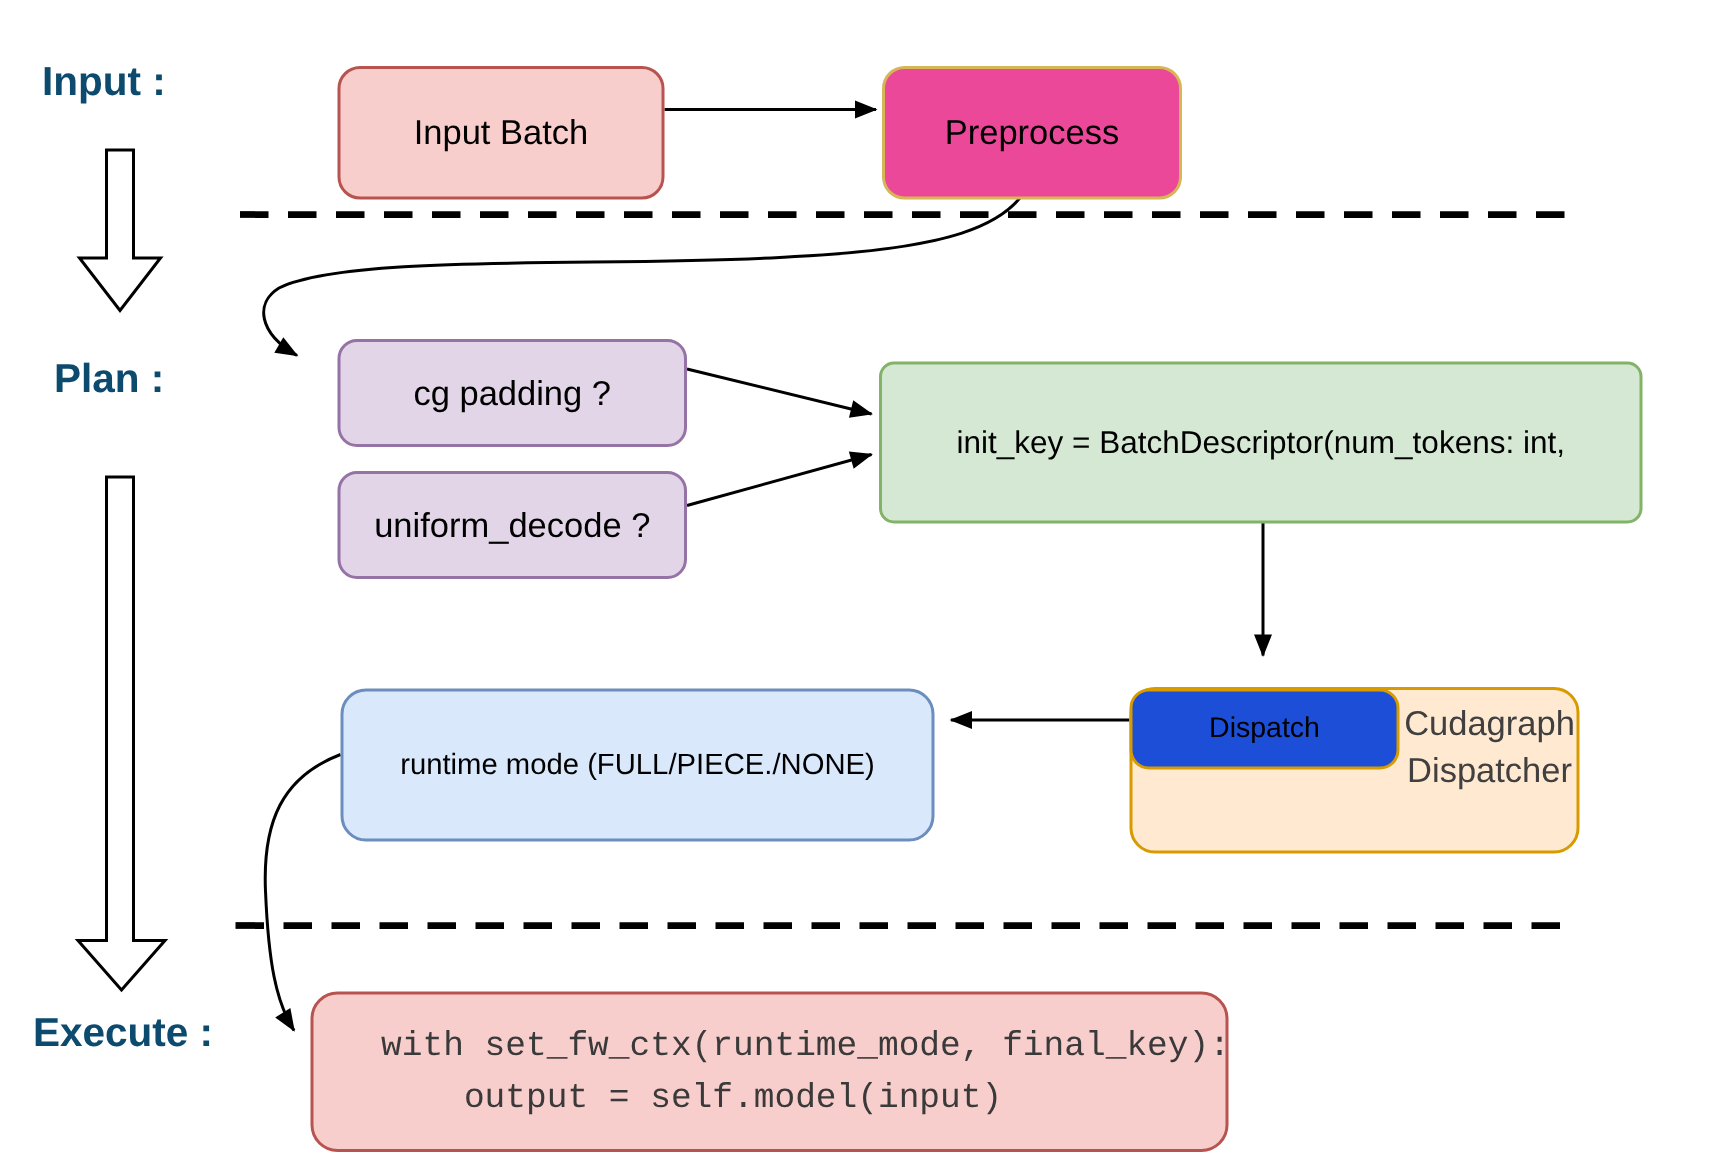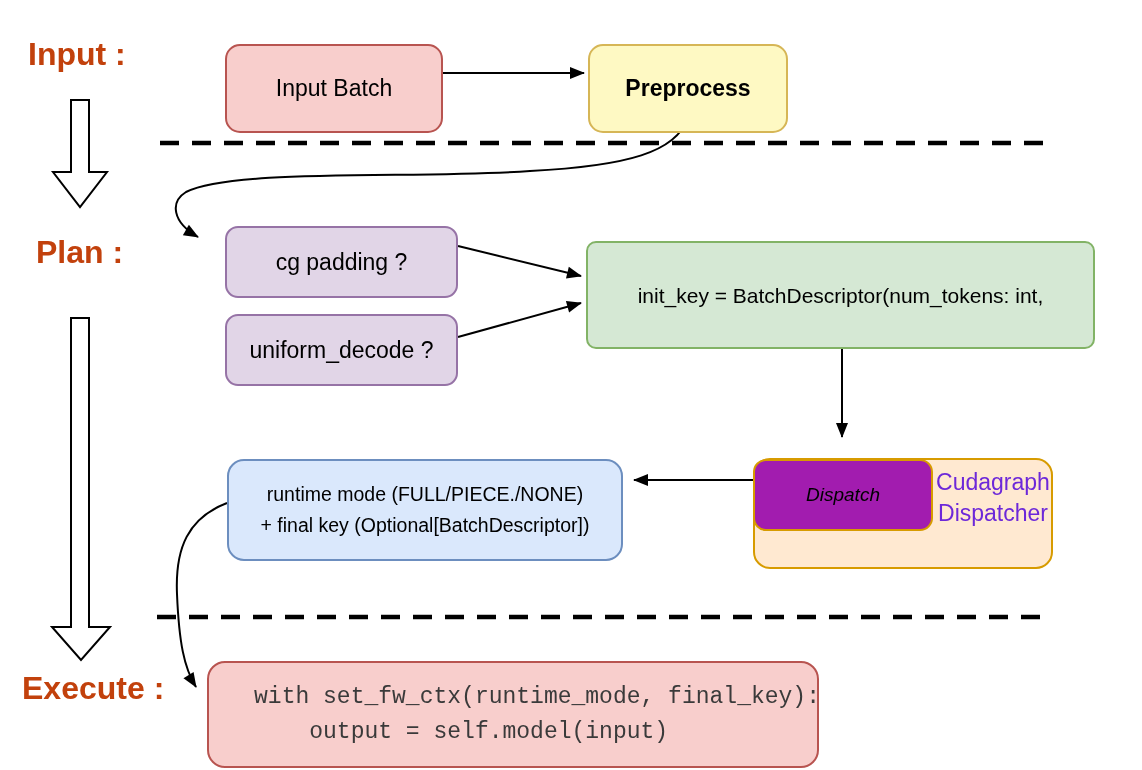--- a/index.html
+++ b/index.html
@@ -11,23 +11,23 @@
     background: #ffffff;
     overflow: hidden;
   }
   svg.layer {
     position: absolute;
     left: 0; top: 0;
     width: 1142px; height: 770px;
   }
   .stage-label {
     position: absolute;
-    font-size: 32px;
+    font-size: 27px;
     font-weight: bold;
-    color: #c2410c;
+    color: #0c4a6e;
     line-height: 32px;
     white-space: nowrap;
   }
   #stage-input   { left: 28px;  top: 38px;  }
   #stage-plan    { left: 36px;  top: 236px; }
   #stage-execute { left: 22px;  top: 672px; }
 
   .node {
     position: absolute;
     box-sizing: border-box;
@@ -43,23 +43,22 @@
   }
   .node .ln { white-space: nowrap; }
 
   #node-input-batch {
     left: 225px; top: 28px; width: 218px; height: 89px;
     background: #f8cecc; border-color: #b85450; border-radius: 15px;
     font-size: 23px;
   }
   #node-preprocess {
     left: 588px; top: 28px; width: 200px; height: 89px;
-    background: #fef9c3; border-color: #d6b656; border-radius: 15px;
+    background: #ec4899; border-color: #d6b656; border-radius: 15px;
     font-size: 23px;
-    font-weight: bold;
   }
   #node-cg-padding {
     left: 225px; top: 210px; width: 233px; height: 72px;
     background: #e1d5e7; border-color: #9673a6; border-radius: 13px;
     font-size: 23px;
   }
   #node-uniform-decode {
     left: 225px; top: 298px; width: 233px; height: 72px;
     background: #e1d5e7; border-color: #9673a6; border-radius: 13px;
     font-size: 23px;
@@ -67,31 +66,30 @@
   #node-init-key {
     left: 586px; top: 225px; width: 509px; height: 108px;
     background: #d5e8d4; border-color: #82b366; border-radius: 10px;
     font-size: 21px; line-height: 31px;
   }
   #node-cudagraph-outer {
     left: 753px; top: 442px; width: 300px; height: 111px;
     background: #ffe9d1; border-color: #d79b00; border-radius: 17px;
   }
   #node-dispatch {
-    left: 753px; top: 443px; width: 180px; height: 72px;
-    background: #a21caf; border-color: #d79b00; border-radius: 13px;
+    left: 753px; top: 443px; width: 180px; height: 54px;
+    background: #1d4ed8; border-color: #d79b00; border-radius: 13px;
     font-size: 19px;
-    font-style: italic;
   }
   #cudagraph-label {
     position: absolute;
     left: 928px; top: 442px; width: 130px; height: 111px;
     display: flex; flex-direction: column;
     align-items: center; justify-content: center;
-    font-size: 23px; line-height: 31px; color: #6d28d9;
+    font-size: 23px; line-height: 31px; color: #404040;
     text-align: left;
   }
   #node-runtime-mode {
     left: 227px; top: 443px; width: 396px; height: 102px;
     background: #dae8fc; border-color: #6c8ebf; border-radius: 17px;
     font-size: 19.5px; line-height: 31px;
   }
   #node-execute-code {
     left: 207px; top: 645px; width: 612px; height: 107px;
     background: #f8cecc; border-color: #b85450; border-radius: 18px;
@@ -164,21 +162,20 @@
     <div class="ln">Dispatch</div>
   </div>
 
   <div id="cudagraph-label">
     <div class="ln">Cudagraph</div>
     <div class="ln">Dispatcher</div>
   </div>
 
   <div class="node" id="node-runtime-mode">
     <div class="ln">runtime mode (FULL/PIECE./NONE)</div>
-    <div class="ln">+ final key (Optional[BatchDescriptor])</div>
   </div>
 
   <div class="node" id="node-execute-code">
     <div class="codeblock">
       <div class="ln">with set_fw_ctx(runtime_mode, final_key):</div>
       <div class="ln">    output = self.model(input)</div>
     </div>
   </div>
 
 </div>

